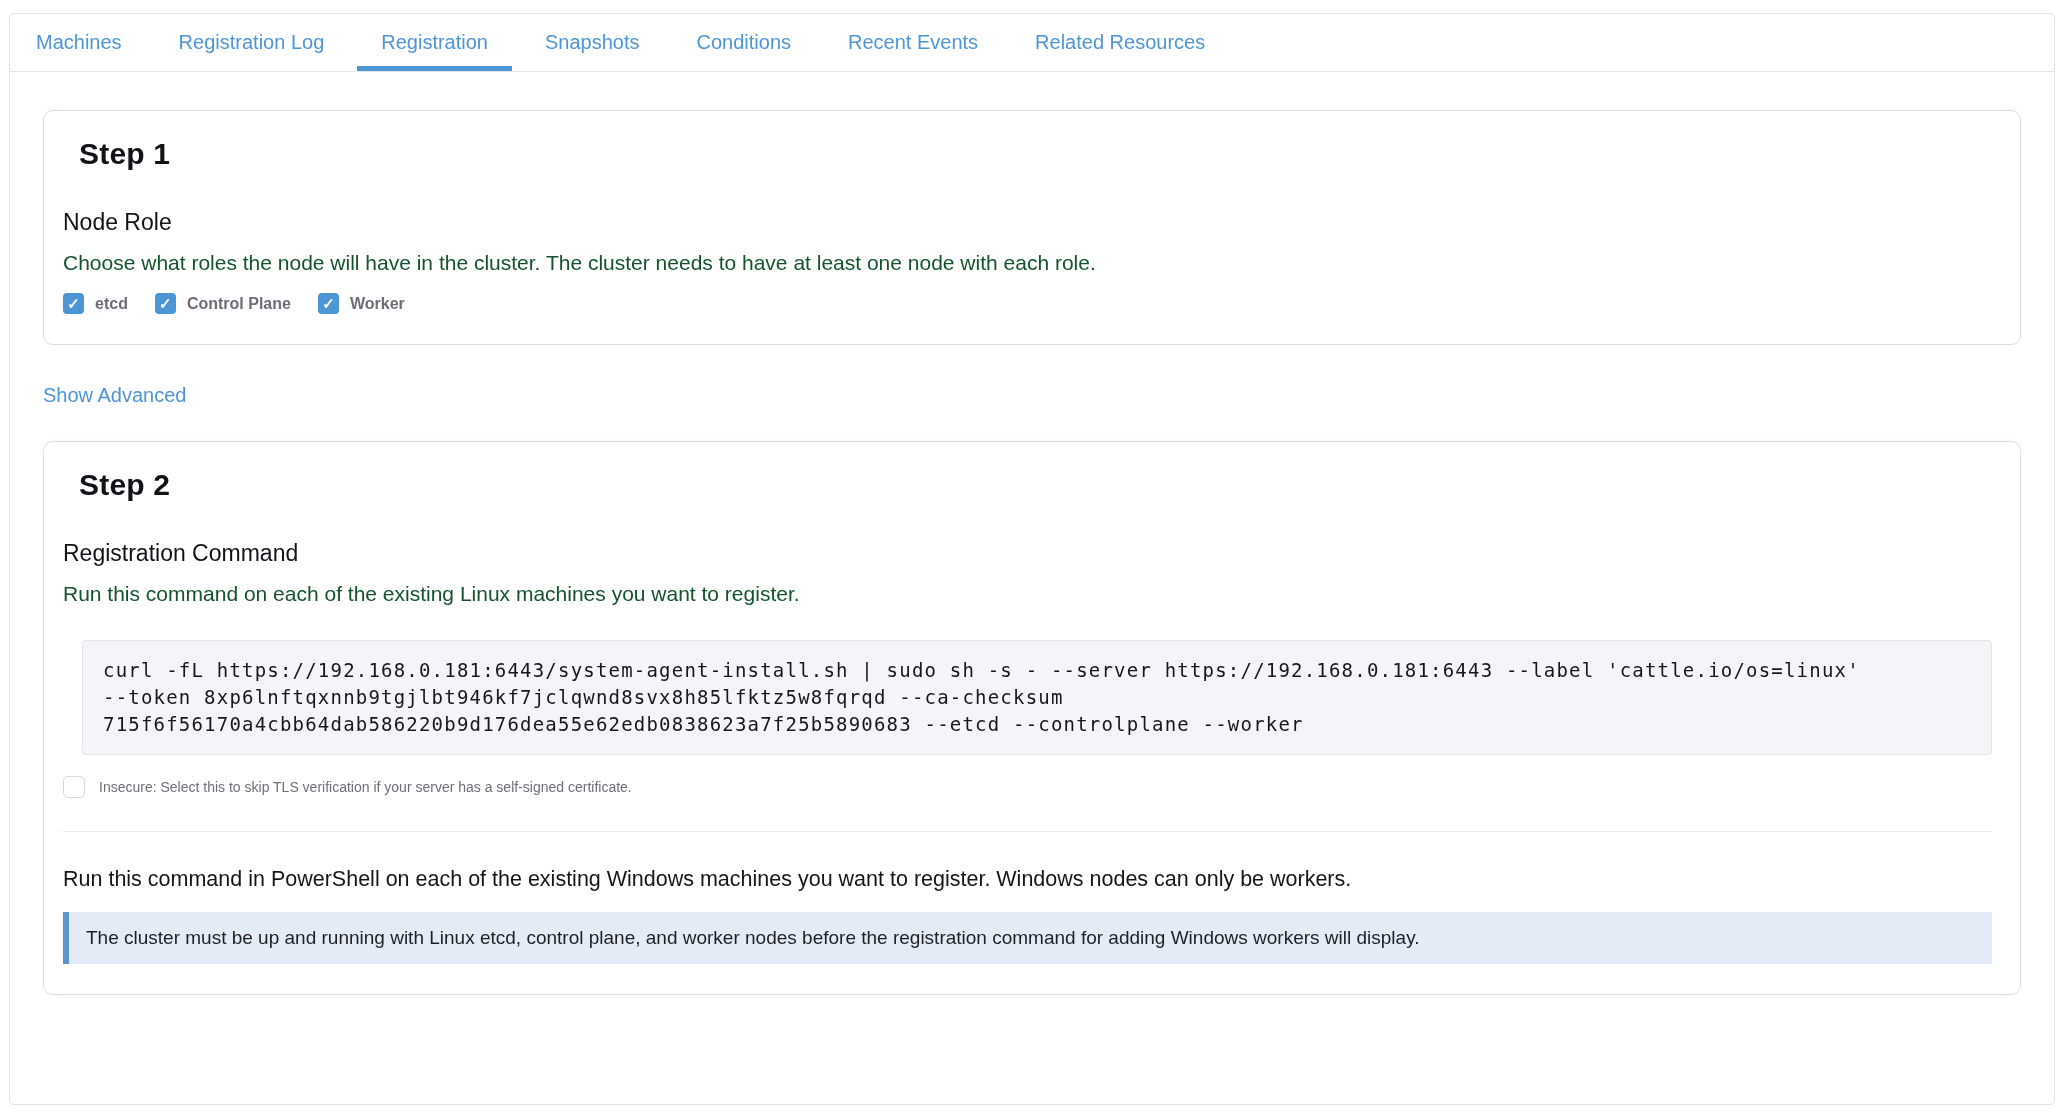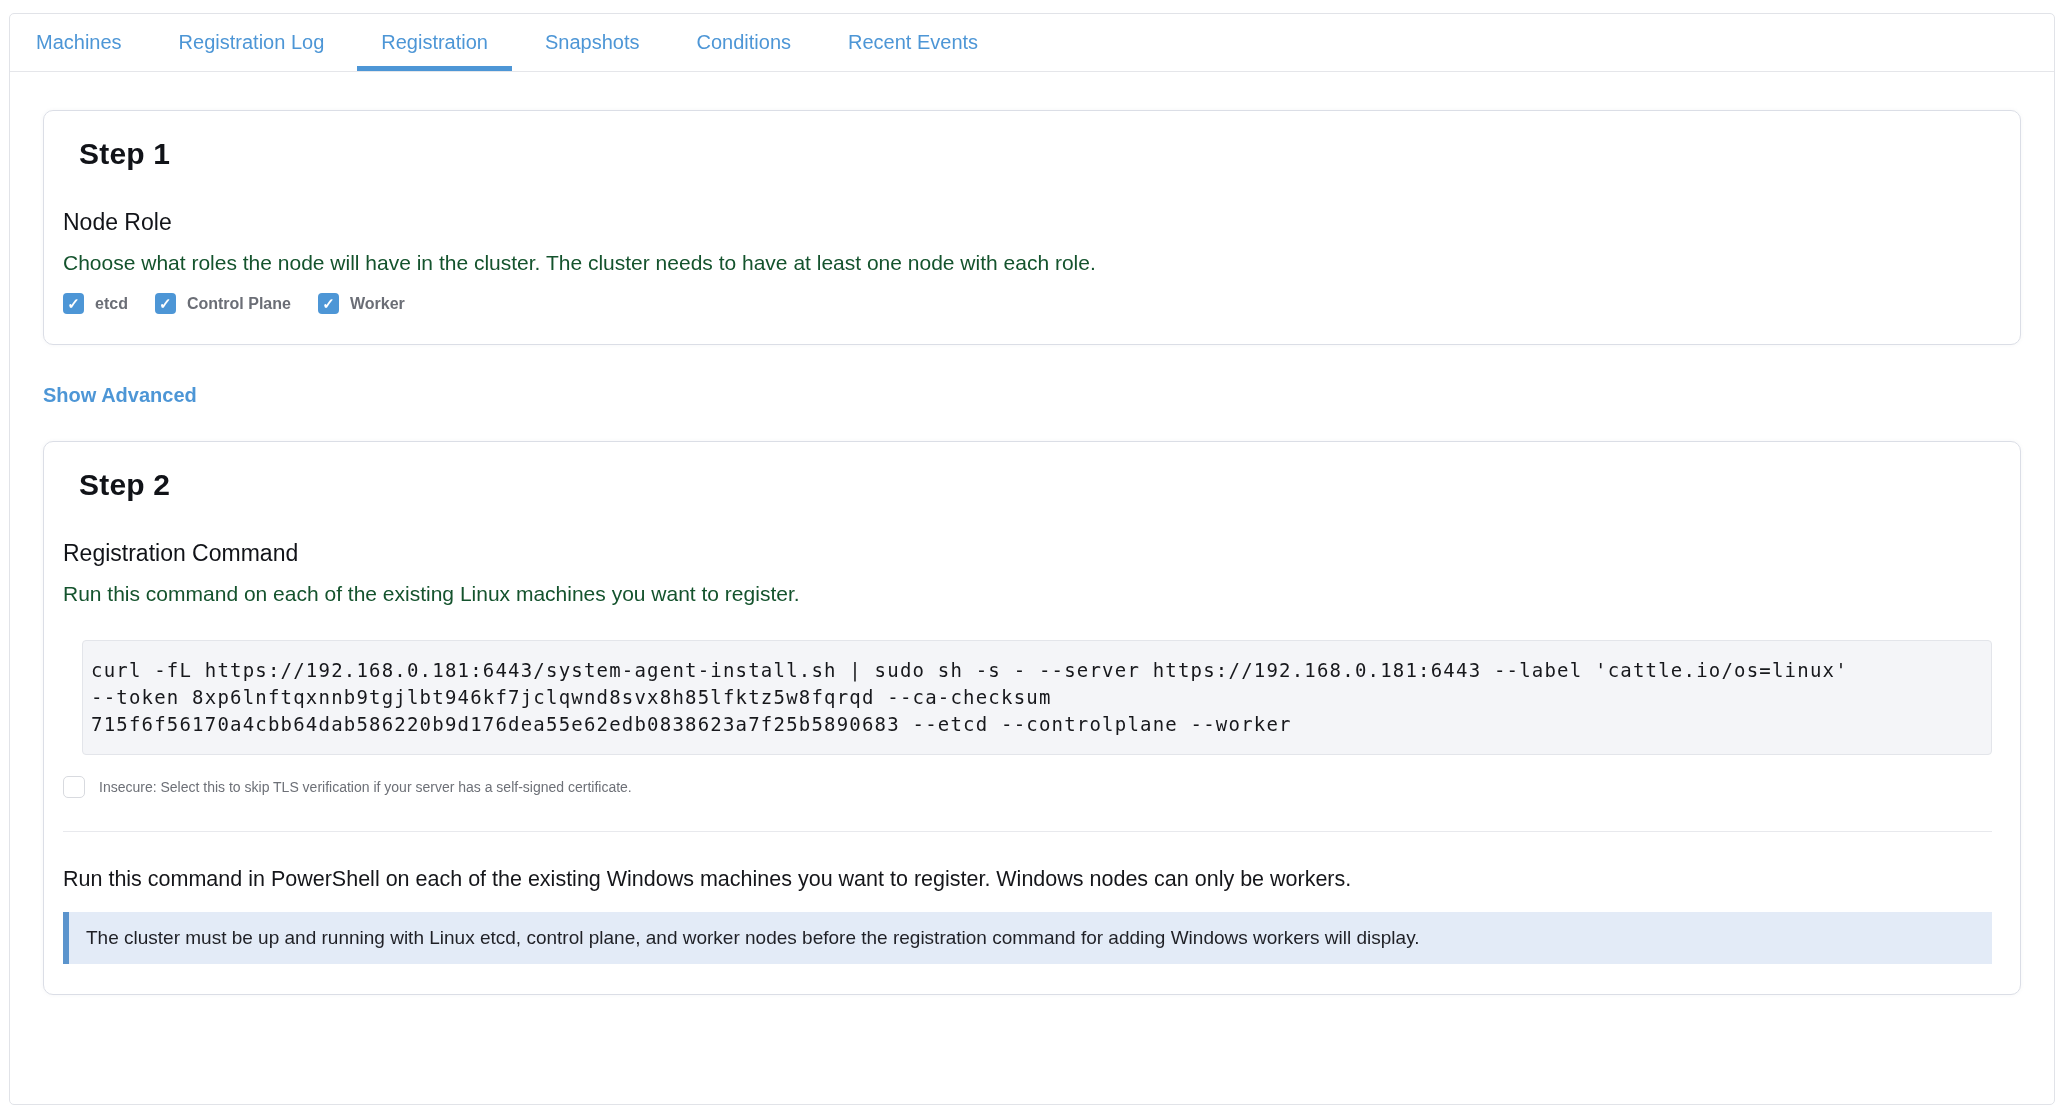--- a/index.html
+++ b/index.html
@@ -29,26 +29,26 @@
 
   .checkbox-row { display:flex; align-items:center; gap:27px; margin-top:18px; }
   .cb-group { display:flex; align-items:center; gap:11px; cursor:pointer; }
   .checkbox { width:21px; height:21px; border-radius:4px; background:#4d96d6;
     display:flex; align-items:center; justify-content:center;
     color:#fff; font-size:15px; font-weight:bold; line-height:1; }
   .checkbox.unchecked { background:#fff; border:1px solid #d8dadf; width:22px; height:22px; border-radius:5px; }
   .cb-label { font-size:16px; color:#6b6e76;font-weight:bold; }
 
   .advanced-link { display:inline-block; margin-top:39px; font-size:20px;
-    color:#4d96d6; cursor:pointer;font-weight:bold; }
+    color:#4d96d6; cursor:pointer; }
 
   .card.step2 { margin-top:34px; }
 
   .code-block { margin:34px 0 0 19px; background:#f4f5f8; border:1px solid #e3e5ea;
-    border-radius:4px; padding:16px 8px;
+    border-radius:4px; padding:16px 20px;
     font-family:"DejaVu Sans Mono", monospace; font-size:19px; letter-spacing:1.2px;
     line-height:27px; color:#17181c; white-space:pre; overflow:hidden; }
 
   .insecure-row { display:flex; align-items:center; gap:14px; margin-top:21px; }
   .insecure-label { font-size:14px; color:#6d7077; }
 
   .divider { border:none; border-top:1px solid #e8e9ed; margin-top:33px; }
 
   .windows-text { font-size:21.5px; color:#15161a; margin-top:35px; }
 
@@ -60,20 +60,21 @@
 
 <div class="page">
 
   <nav class="tabbar">
       <div class="tab">Machines</div>
       <div class="tab">Registration Log</div>
       <div class="tab active">Registration</div>
       <div class="tab">Snapshots</div>
       <div class="tab">Conditions</div>
       <div class="tab">Recent Events</div>
+      <div class="tab">Related Resources</div>
     </nav>
 
   <div class="content">
 
     
     <section class="card">
       <h2 class="step-title">Step 1</h2>
       <h3 class="section-heading">Node Role</h3>
       <p class="body-text">Choose what roles the node will have in the cluster. The cluster needs to have at least one node with each role.</p>
       <div class="checkbox-row">

